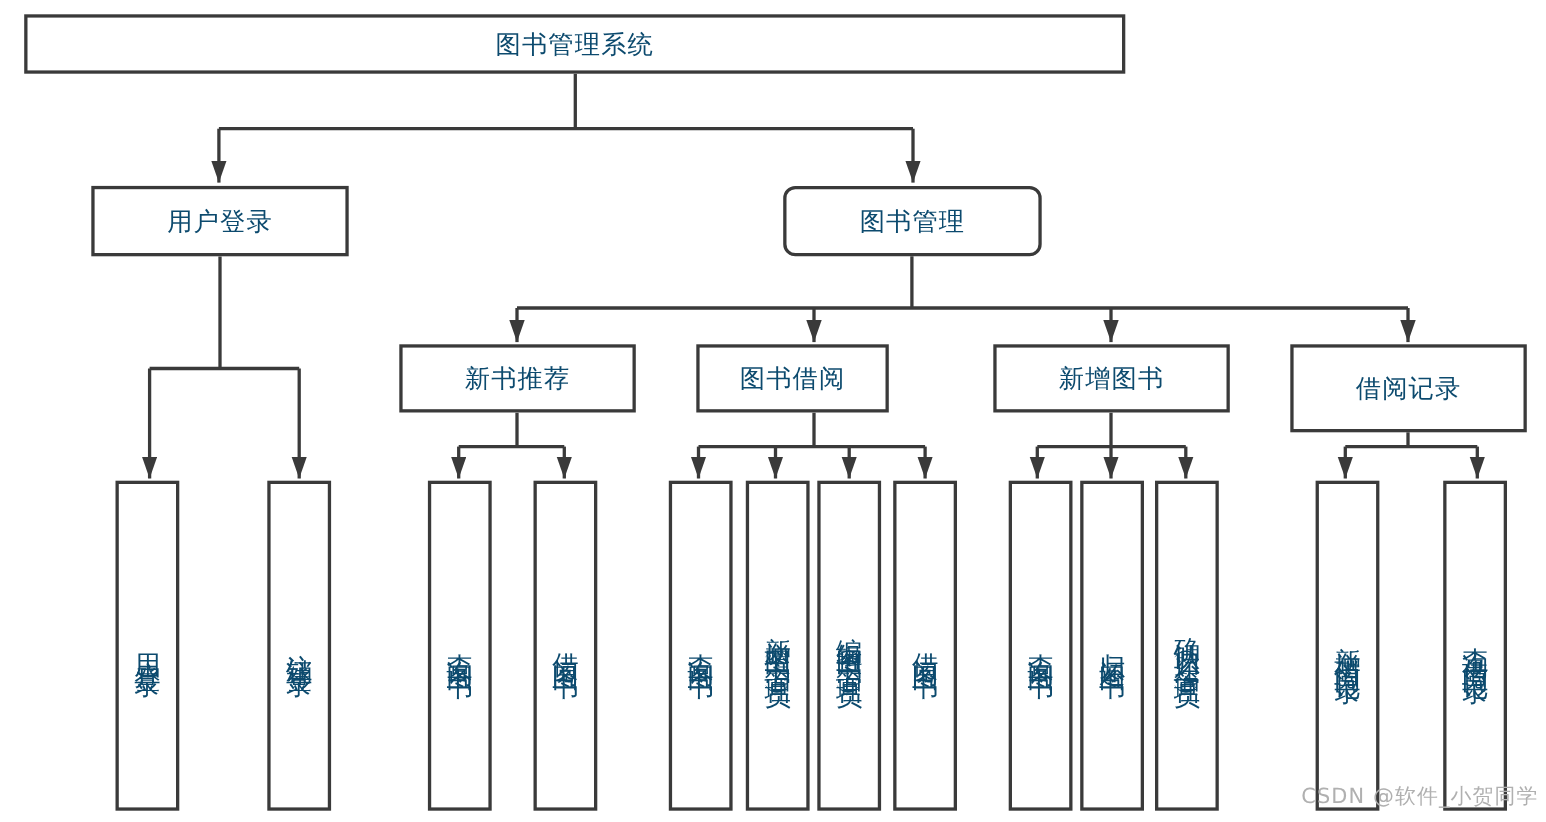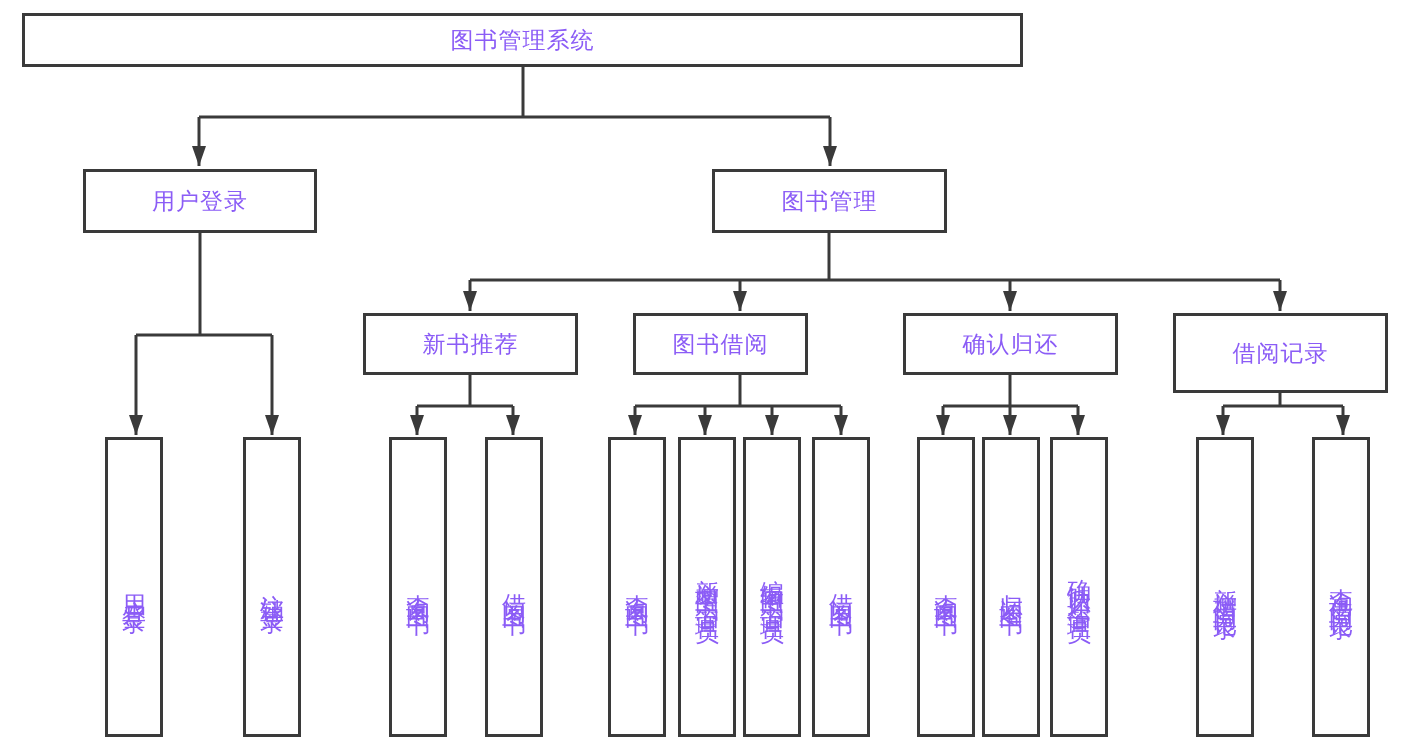--- a/index.html
+++ b/index.html
@@ -20,21 +20,21 @@
   .canvas svg {
     position: absolute;
     left: 0;
     top: 0;
   }
   .node {
     position: absolute;
     box-sizing: border-box;
     background: #ffffff;
     border: 3px solid #3a3a3a;
-    color: #8b5cf6;
+    color: #0c4a6e;
     font-size: 23px;
     display: flex;
     align-items: center;
     justify-content: center;
     letter-spacing: 1px;
     white-space: nowrap;
   }
   .leaf {
     display: block;
     top: 437px;
@@ -109,39 +109,40 @@
       <path d="M1280,375 V406"></path>
       <path d="M1223,406 H1343"></path>
       <path d="M1223,406 V435" marker-end="url(#arw)"></path>
       <path d="M1343,406 V435" marker-end="url(#arw)"></path>
     </g>
   </svg>
 
   <div class="node" style="left:22px; top:13px; width:1001px; height:54px;">图书管理系统</div>
 
   <div class="node" style="left:83px; top:169px; width:234px; height:64px;">用户登录</div>
-  <div class="node" style="left:712px; top:169px; width:235px; height:64px;">图书管理</div>
+  <div class="node" style="left:712px; top:169px; width:235px; height:64px;border-radius:11px;">图书管理</div>
 
   <div class="node" style="left:363px; top:313px; width:215px; height:62px;">新书推荐</div>
   <div class="node" style="left:633px; top:313px; width:175px; height:62px;">图书借阅</div>
-  <div class="node" style="left:903px; top:313px; width:215px; height:62px;">确认归还</div>
+  <div class="node" style="left:903px; top:313px; width:215px; height:62px;">新增图书</div>
   <div class="node" style="left:1173px; top:313px; width:215px; height:80px;">借阅记录</div>
 
   <div class="node leaf" style="left:105px;">用户登录</div>
   <div class="node leaf" style="left:243px;">注销登录</div>
 
   <div class="node leaf" style="left:389px;">查询图书</div>
   <div class="node leaf" style="left:485px;">借阅图书</div>
 
   <div class="node leaf" style="left:608px;">查询图书</div>
   <div class="node leaf" style="left:678px;">新增图书（管理员）</div>
   <div class="node leaf" style="left:743px;">编辑图书（管理员）</div>
   <div class="node leaf" style="left:812px;">借阅图书</div>
 
   <div class="node leaf" style="left:917px;">查询图书</div>
   <div class="node leaf" style="left:982px;">归还图书</div>
   <div class="node leaf" style="left:1050px;">确认归还（管理员）</div>
 
   <div class="node leaf" style="left:1196px;">新增借阅记录</div>
   <div class="node leaf" style="left:1312px;">查询借阅记录</div>
 
+  <div class="watermark">CSDN @软件_小贺同学</div>
 
 </div>
 
 </body></html>

